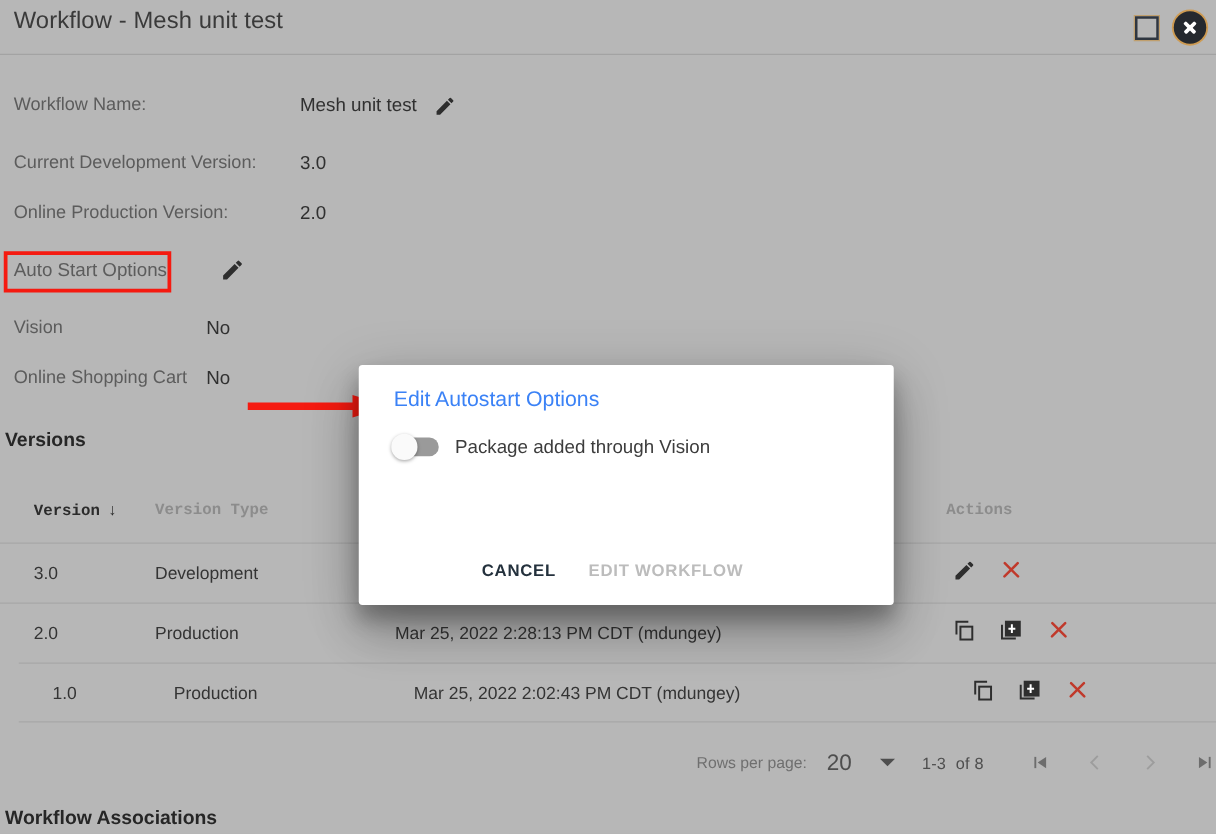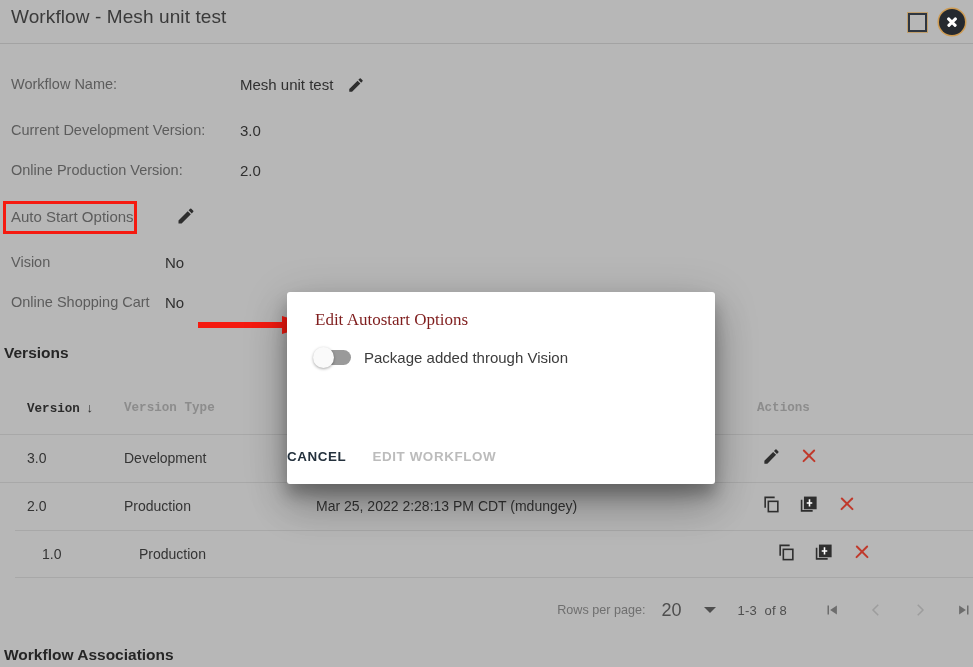--- a/index.html
+++ b/index.html
@@ -97,35 +97,35 @@
   .pg-btn { width: 18px; height: 18px; position: relative; display: inline-block; }
 
   
   .arrow-anno { position: absolute; left: 198px; top: 314px; }
   .modal {
     position: absolute; left: 287px; top: 292px; width: 428px; height: 192px;
     background: #fff; border-radius: 3px;
     box-shadow: 0 11px 15px rgba(0,0,0,.24), 0 9px 46px rgba(0,0,0,.18), 0 24px 38px rgba(0,0,0,.20);
   }
   .modal-title {
-    position: absolute; left: 28px; top: 18px; font-size: 17px; color: #7f1d1d; font-family: Liberation Serif, serif;
+    position: absolute; left: 28px; top: 18px; font-size: 17px; color: #3b82f6;
   }
   .switch-row { position: absolute; left: 28px; display: flex; align-items: center; gap: 13px; }
   .switch {
     width: 36px; height: 15px; border-radius: 8px; background: #9a9a9a; position: relative;
   }
   .switch .knob {
     position: absolute; left: -2px; top: -3px; width: 21px; height: 21px; border-radius: 50%;
     background: #fafafa; box-shadow: 0 1px 3px rgba(0,0,0,.35);
   }
   .switch-label { font-size: 15px; color: #3c3c3c; white-space: nowrap; }
 
   .modal-actions {
     position: absolute; left: 0; right: 0; bottom: 0; height: 56px;
-    display: flex; align-items: center; justify-content: flex-start; gap: 26px; padding-right: 22px;
+    display: flex; align-items: center; justify-content: center; gap: 26px; padding-right: 22px;
   }
   .mbtn { background: none; border: none; font-family: inherit; font-size: 13.4px; font-weight: bold; letter-spacing: .6px; cursor: pointer; }
   .mbtn.primary { color: #24313d; }
   .mbtn.disabled { color: #bcbcbc; cursor: default; }
 </style>
 </head>
 <body>
 
 <div id="app">
 
@@ -222,20 +222,21 @@
         </span>
         <span class="act">
             <span class="x-icon"></span>
           </span>
       </span>
     </div>
 
     <div class="row">
       <span class="cell c-version">1.0</span>
       <span class="cell c-type">Production</span>
+      <span class="cell c-date">Mar 25, 2022 2:02:43 PM CDT (mdungey)</span>
       <span class="cell c-actions">
         <span class="act">
           <svg width="19" height="19" viewBox="0 0 24 24" fill="none" stroke="#2e2e2e" stroke-width="2" aria-hidden="true">
             <rect x="8" y="8" width="12" height="13"></rect>
               <path d="M4 16V3h12"></path>
           </svg>
         </span>
         <span class="act">
           <svg width="19" height="19" viewBox="0 0 24 24" aria-hidden="true">
             <path d="M3 6H1v15h15v-2H3V6z" fill="#2e2e2e"></path>

